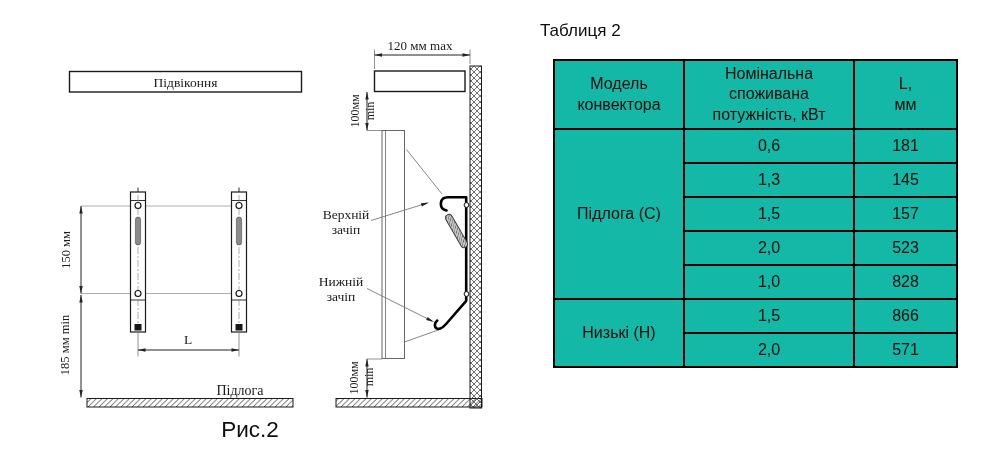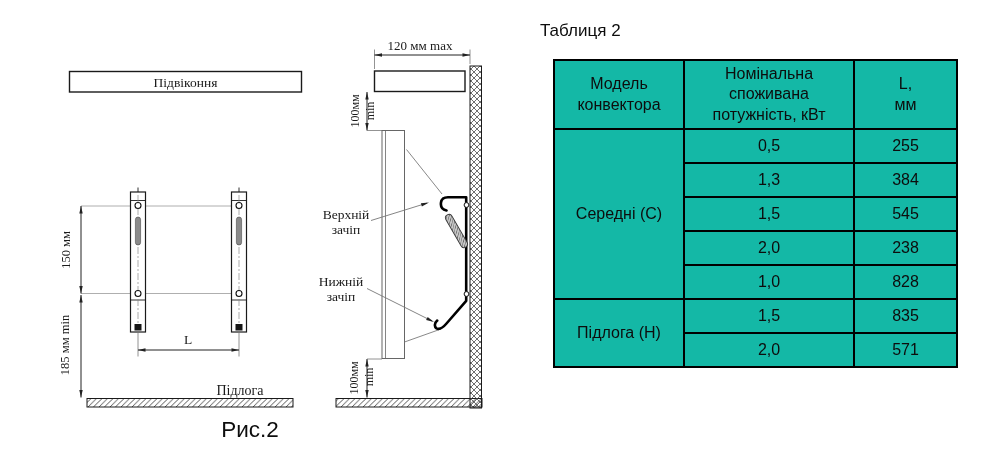--- a/index.html
+++ b/index.html
@@ -153,44 +153,44 @@
     <tbody>
       <tr class="hdr">
         <td>Модель конвектора</td>
         <td>Номінальна споживана потужність, кВт</td>
         <td>
           <div>L,</div>
           <div>мм</div>
         </td>
       </tr>
       <tr class="row">
-        <td rowspan="5">Середні (С)</td>
-        <td>0,5</td>
-        <td>255</td>
+        <td rowspan="5">Підлога (С)</td>
+        <td>0,6</td>
+        <td>181</td>
       </tr>
       <tr class="row">
         <td>1,3</td>
-        <td>384</td>
+        <td>145</td>
       </tr>
       <tr class="row">
         <td>1,5</td>
-        <td>545</td>
+        <td>157</td>
       </tr>
       <tr class="row">
         <td>2,0</td>
-        <td>238</td>
+        <td>523</td>
       </tr>
       <tr class="row">
         <td>1,0</td>
         <td>828</td>
       </tr>
       <tr class="row">
-        <td rowspan="2">Підлога (Н)</td>
+        <td rowspan="2">Низькі (Н)</td>
         <td>1,5</td>
-        <td>835</td>
+        <td>866</td>
       </tr>
       <tr class="row">
         <td>2,0</td>
         <td>571</td>
       </tr>
     </tbody>
   </table>
 
 </div>
 

